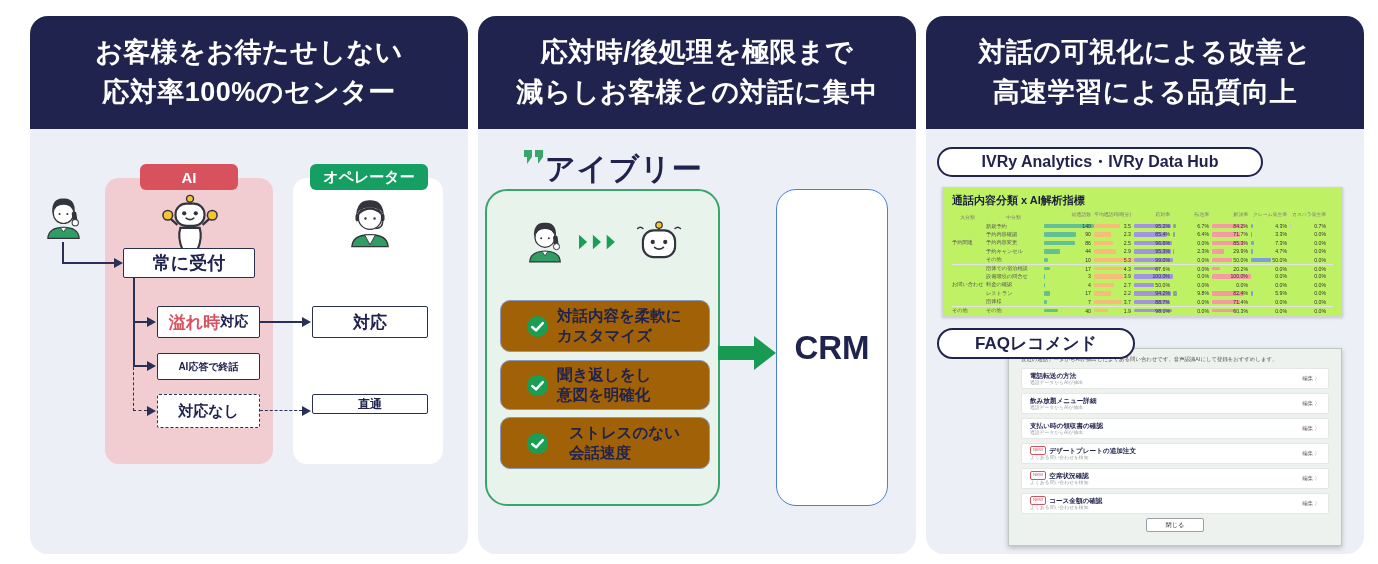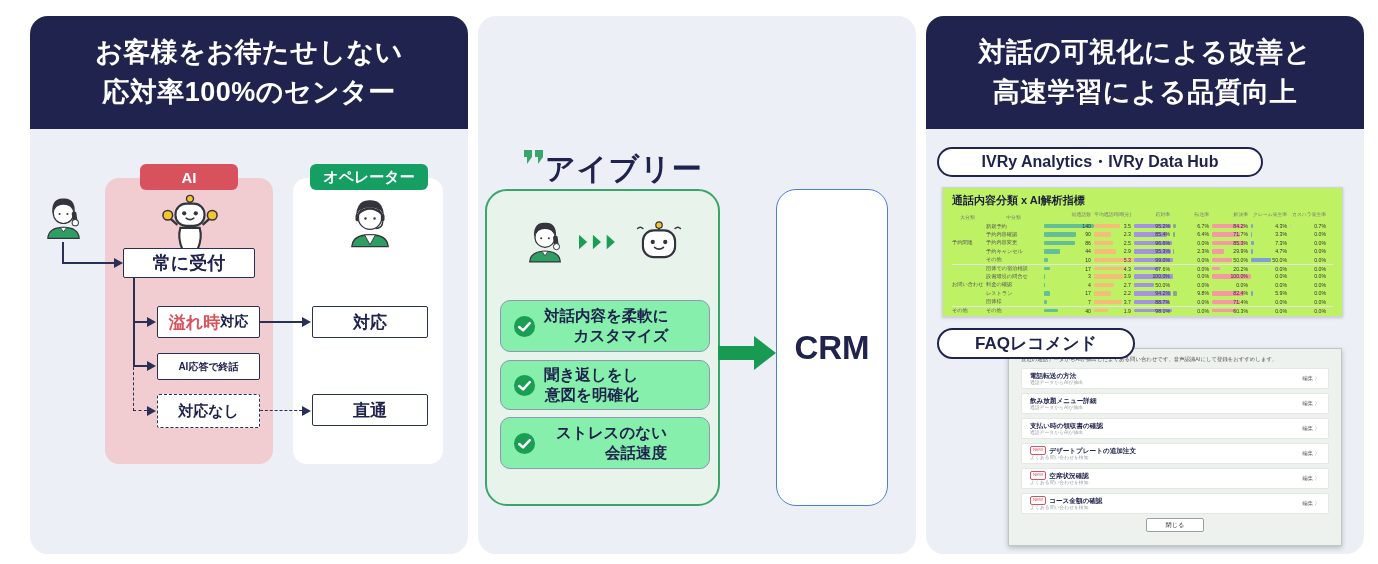--- a/index.html
+++ b/index.html
@@ -37,22 +37,22 @@
   .operator-icon{position:absolute;left:312px;top:178px;width:56px;height:58px;}
   .red-em{color:#d8525e;font-size:17px;font-weight:800;}
   .small-navy{font-size:14px;font-weight:800;color:#20234d;}
 
   
   .ivry-logo{position:absolute;left:45px;top:133px;display:flex;align-items:flex-start;}
   .ivry-logo .txt{font-size:30px;font-weight:800;color:#20234d;letter-spacing:1px;}
   .green-box{position:absolute;left:7px;top:173px;width:235px;height:317px;background:#e8f3ec;
              border:2px solid #3aa56b;border-radius:22px;}
   .conv-row{position:absolute;left:0;right:0;top:26px;display:flex;align-items:center;justify-content:center;gap:11px;}
-  .feature{position:absolute;left:13px;width:210px;background:#86efac;border:1.2px solid #8d97b8;border-radius:10px;
-           display:flex;align-items:center;gap:8px;padding:6px 12px;text-align:right;}
+  .feature{position:absolute;left:13px;width:210px;background:#a16207;border:1.2px solid #8d97b8;border-radius:10px;
+           display:flex;align-items:center;gap:8px;padding:6px 25px;}
   .feature .ftxt{font-size:15.5px;font-weight:800;color:#20234d;line-height:1.3;}
   .big-arrow{position:absolute;left:240px;top:318px;width:58px;height:38px;}
   .crm-box{position:absolute;left:298px;top:173px;width:112px;height:317px;background:#fff;
            border:1.5px solid #4a7fd6;border-radius:20px;display:flex;align-items:center;justify-content:center;}
   .crm-box span{font-size:33px;font-weight:800;color:#20234d;}
 
   
   .pill{position:absolute;background:#fff;border:2px solid #20234d;border-radius:999px;
         display:flex;align-items:center;justify-content:center;font-weight:800;color:#20234d;z-index:4;}
   .pill-analytics{left:11px;top:131px;width:326px;height:30px;font-size:16px;}
@@ -150,21 +150,21 @@
     </div>
     <div class="nodebox" style="left:127px;top:337px;width:103px;height:27px;font-size:10px;">
       <span>AI応答で終話</span>
     </div>
     <div class="nodebox dashedbox" style="left:127px;top:378px;width:103px;height:34px;font-size:15px;">
       <span>対応なし</span>
     </div>
     <div class="nodebox" style="left:282px;top:290px;width:116px;height:32px;font-size:17px;">
       <span>対応</span>
     </div>
-    <div class="nodebox" style="left:282px;top:378px;width:116px;height:32px;font-size:17px;">
+    <div class="nodebox" style="left:282px;top:378px;width:116px;height:20px;font-size:12px;">
       <span>直通</span>
     </div>
 
     <div class="vline" style="left:32px;top:226px;height:21px;"></div>
     <div class="hline" style="left:32px;top:246px;width:52px;"></div>
     <div class="ah-r" style="left:84px;top:242px;"></div>
     <div class="vline" style="left:103px;top:262px;height:89px;"></div>
     <div class="vline dash" style="left:103px;top:351px;height:44px;"></div>
     <div class="hline" style="left:103px;top:305px;width:14px;"></div>
     <div class="ah-r" style="left:117px;top:301px;"></div>
@@ -172,20 +172,24 @@
     <div class="ah-r" style="left:117px;top:345px;"></div>
     <div class="hline dash" style="left:103px;top:394px;width:14px;"></div>
     <div class="ah-r" style="left:117px;top:390px;"></div>
     <div class="hline" style="left:230px;top:305px;width:42px;"></div>
     <div class="ah-r" style="left:272px;top:301px;"></div>
     <div class="hline dash" style="left:230px;top:394px;width:42px;"></div>
     <div class="ah-r" style="left:272px;top:390px;"></div>
   </section>
 
   <section class="panel" id="panel-mid">
+    <header class="panel-header">
+      <span>応対時/後処理を極限まで</span>
+      <span>減らしお客様との対話に集中</span>
+    </header>
 
     <div class="ivry-logo">
       <svg width="22" height="16" viewBox="0 0 22 16">
         <path d="M1 1 h8 v7 l-5 7 v-7 h-3 Z" fill="#3aa56b"></path>
         <path d="M12 1 h8 v7 l-5 7 v-7 h-3 Z" fill="#3aa56b"></path>
       </svg>
       <span class="txt">アイブリー</span>
     </div>
 
     <div class="green-box">

